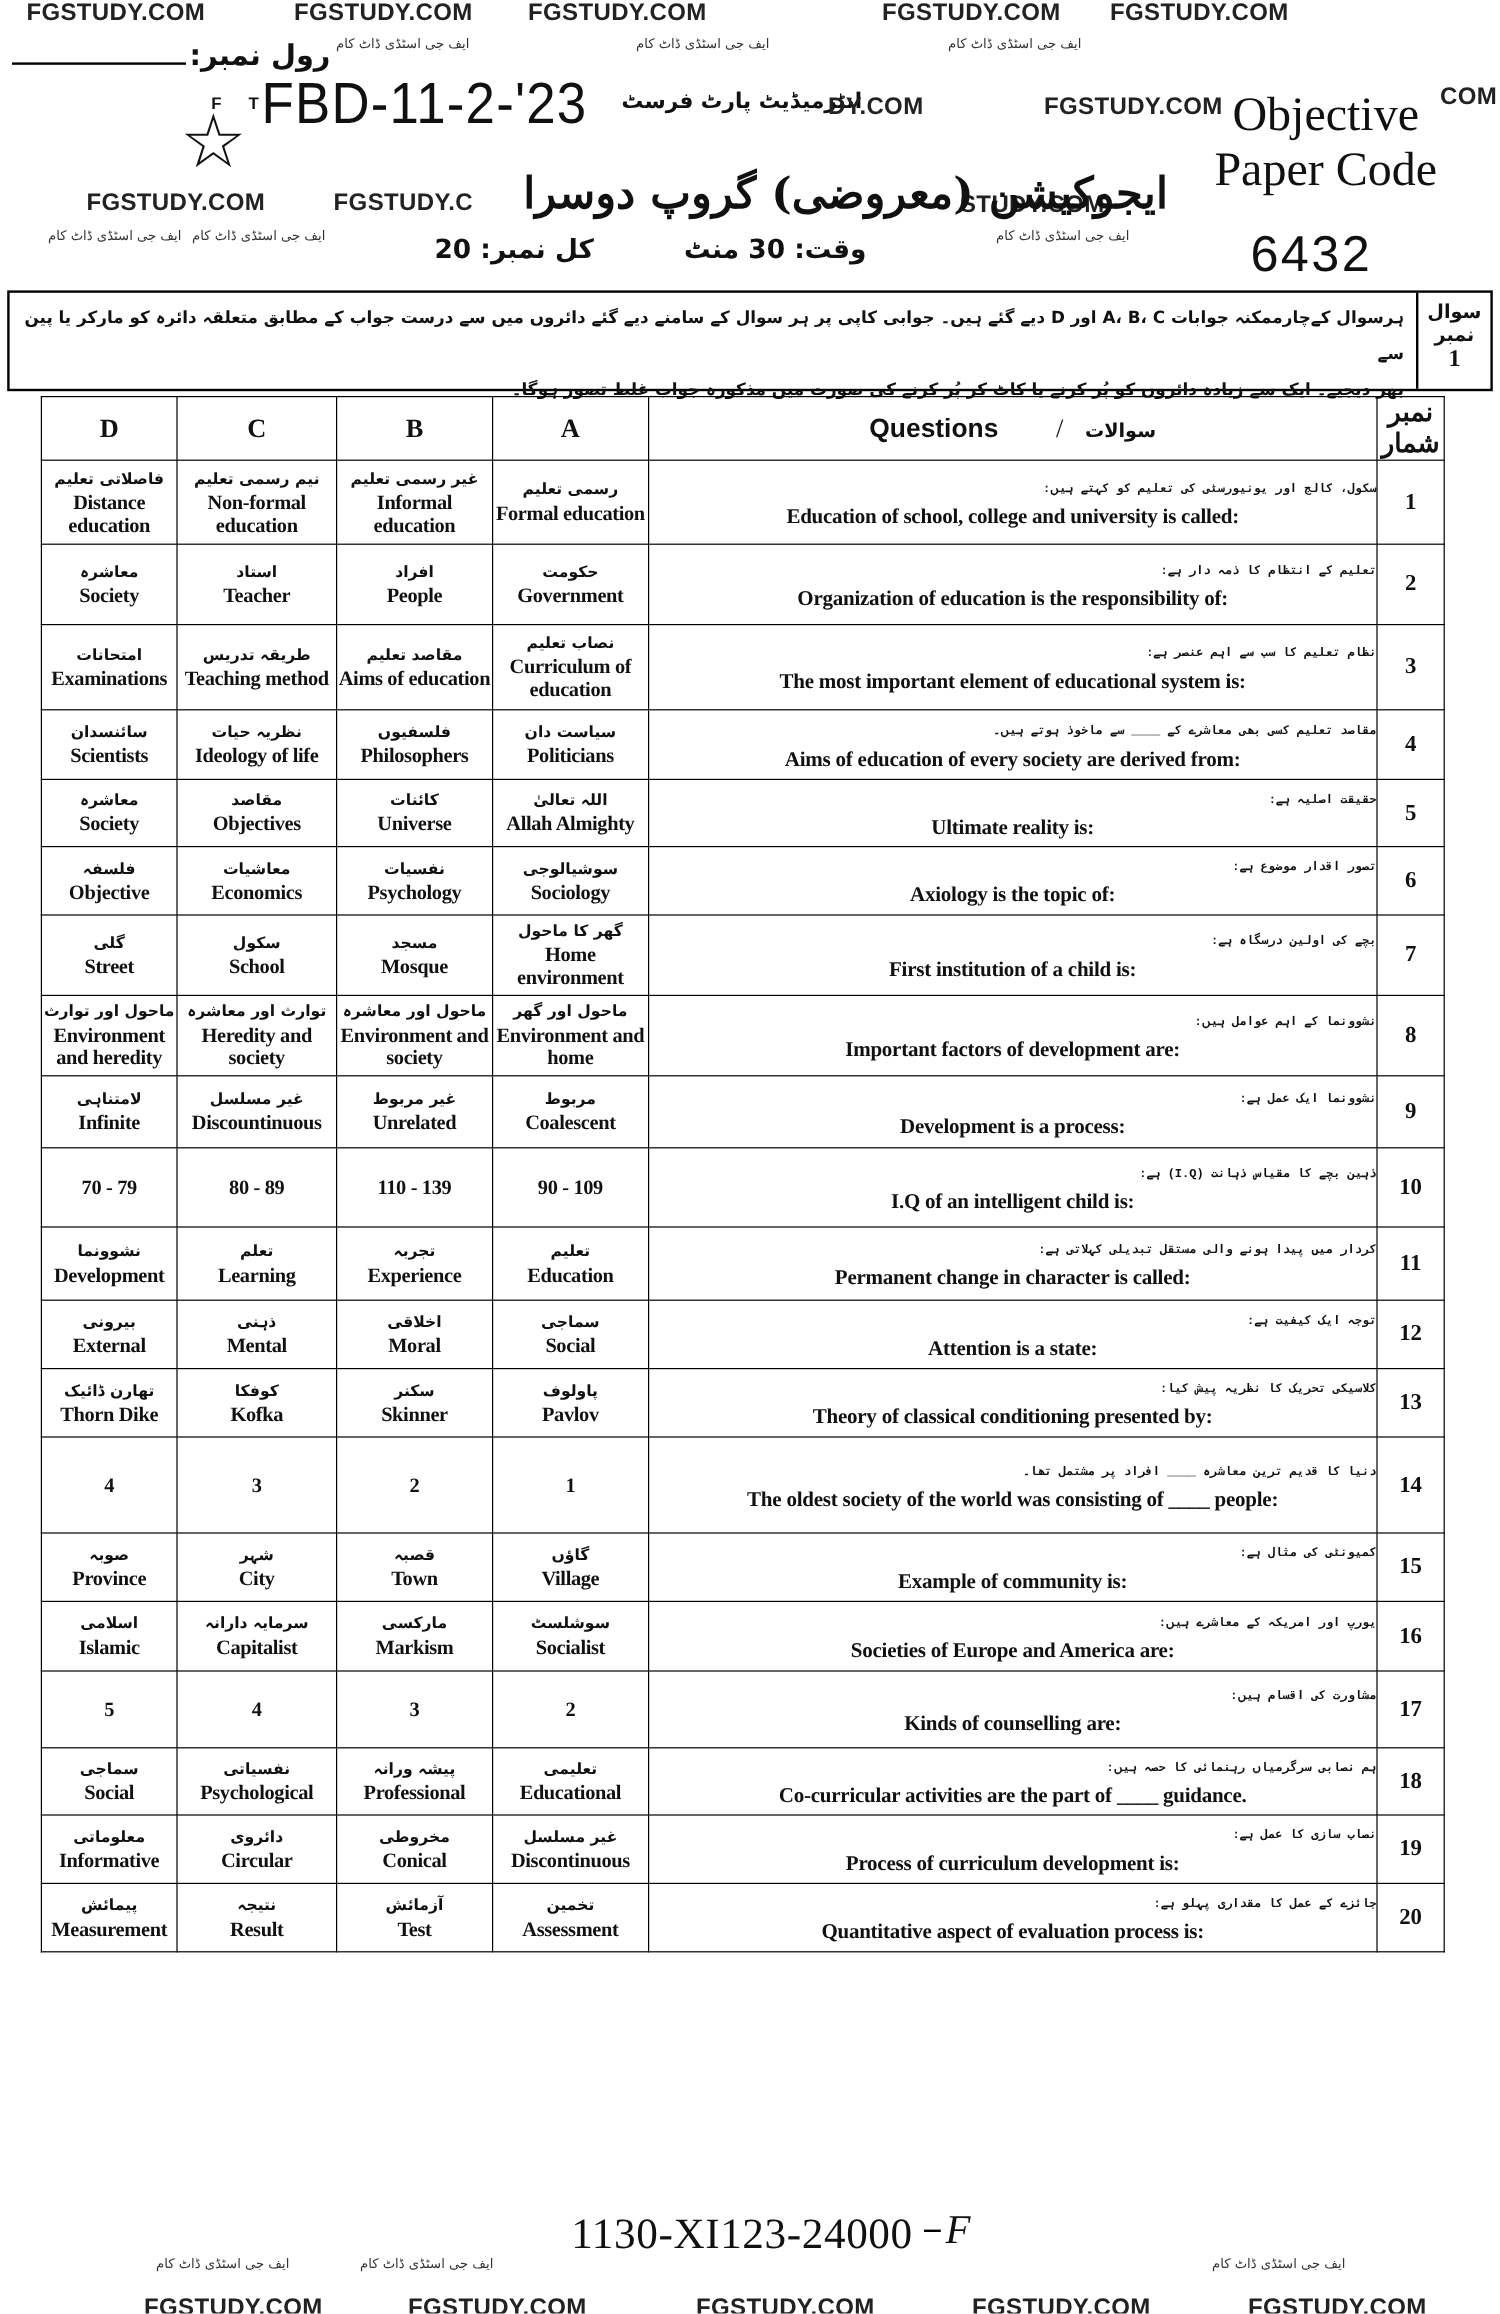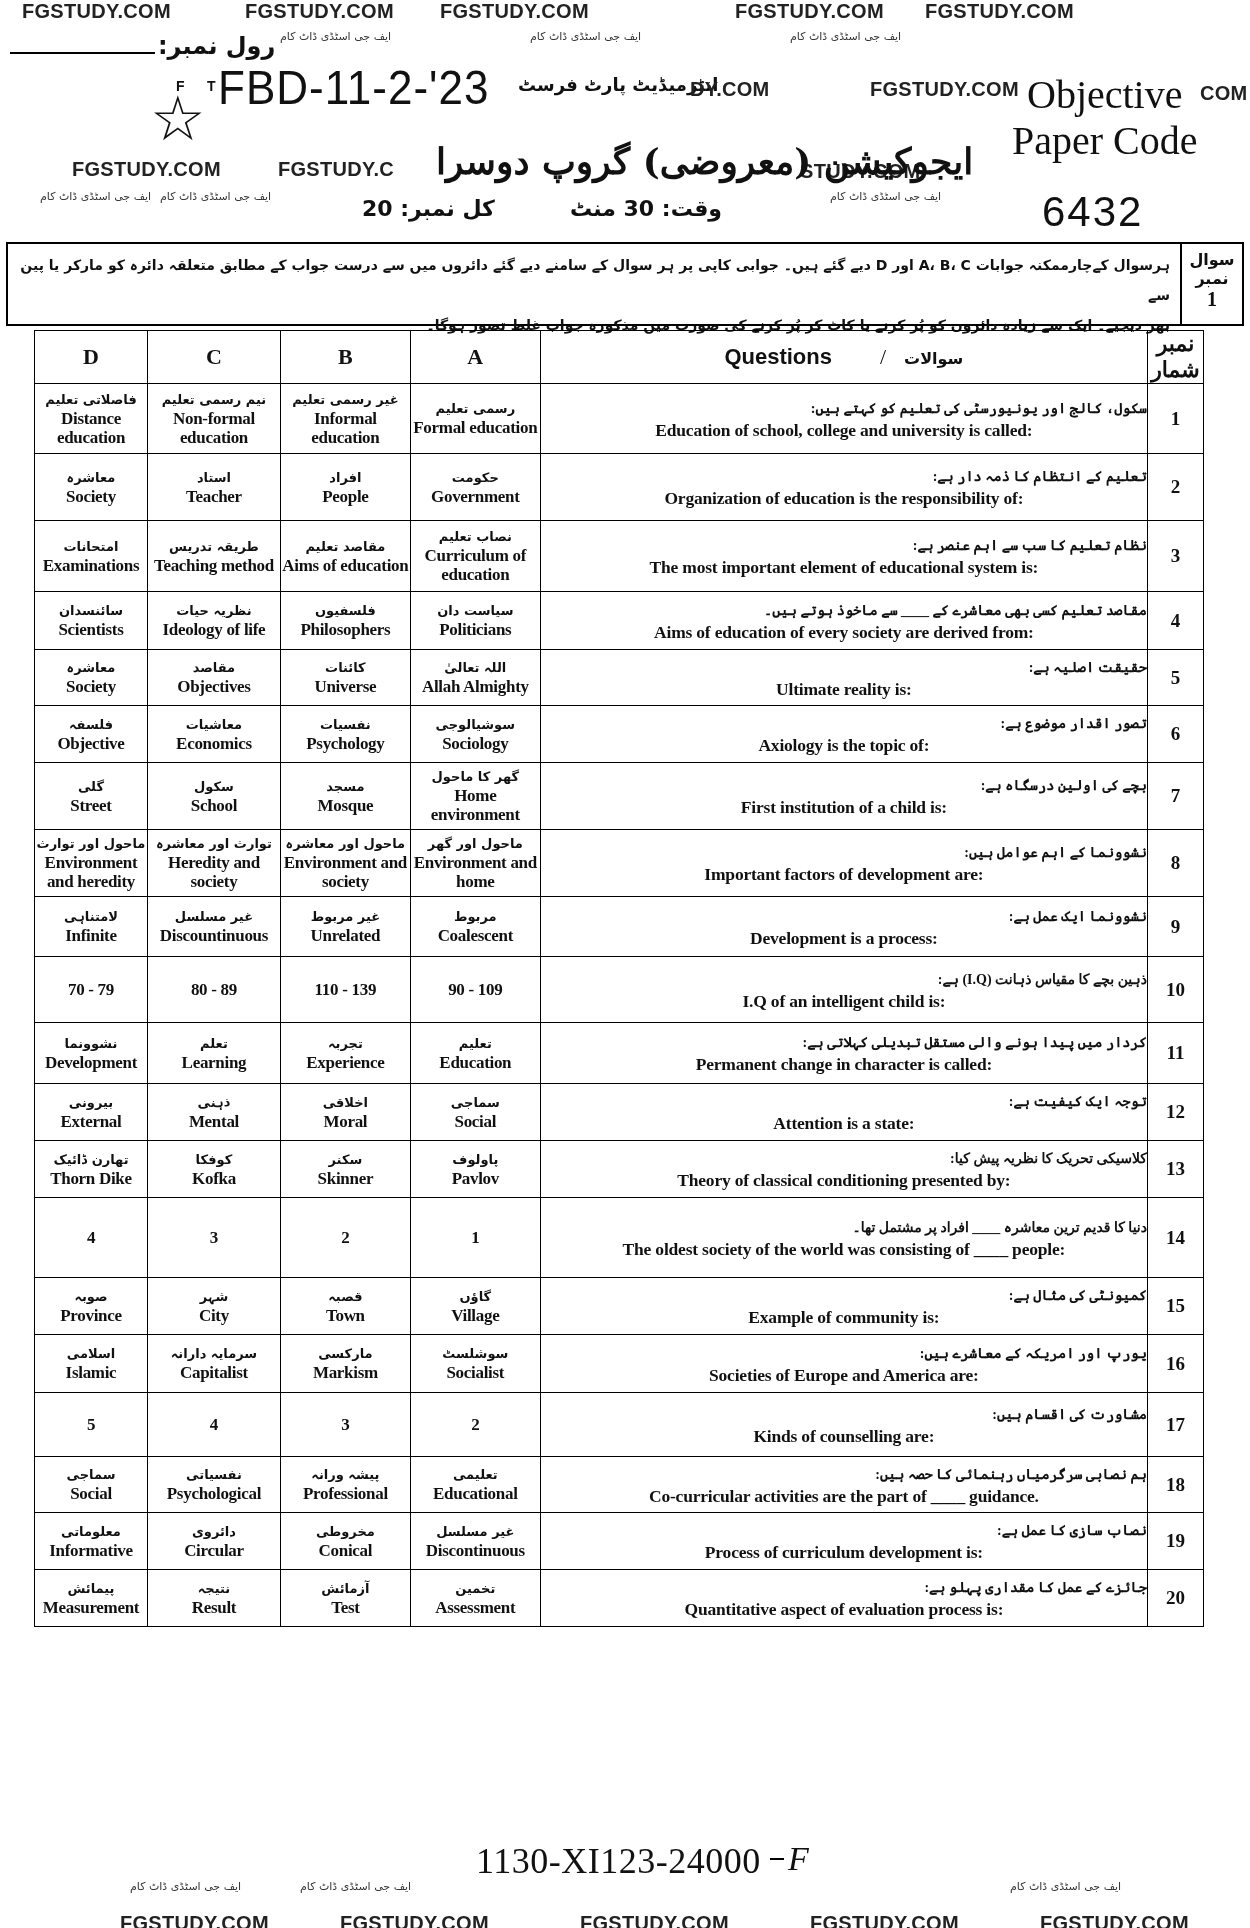--- a/index.html
+++ b/index.html
@@ -27,21 +27,21 @@
   table.mcq td, table.mcq th{border:1.8px solid #000;padding:0;text-align:center;vertical-align:middle;}
   table.mcq th{font-family:"Liberation Serif",serif;font-weight:bold;font-size:22px;height:30px;}
   th.qh{font-size:20px;}
   th.qh .en{font-family:Liberation Sans, sans-serif;margin-right:30px;}
   th.qh .sl{font-weight:normal;margin:0 18px;}
   th.qh .ur{font-family:"DejaVu Sans",sans-serif;font-size:16px;}
   th.noh{font-family:"DejaVu Sans",sans-serif;font-size:13px;}
   .opt-ur{display:block;font-family:"DejaVu Sans",sans-serif;font-weight:bold;font-size:13px;direction:rtl;line-height:18px;}
   .opt-en{display:block;font-family:"Liberation Serif",serif;font-weight:bold;font-size:17px;line-height:19px;letter-spacing:-0.3px;}
   td.q{text-align:left;padding:2px 6px;}
-  .q-ur{display:block;text-align:right;direction:rtl;font-family:Liberation Serif, serif;font-weight:bold;font-size:14px;line-height:22px;}
+  .q-ur{display:block;text-align:right;direction:rtl;font-family:Liberation Mono, monospace;font-weight:bold;font-size:10px;line-height:22px;}
   .q-en{display:block;font-family:"Liberation Serif",serif;font-weight:bold;font-size:17.5px;line-height:20px;letter-spacing:-0.2px;}
   td.num{font-family:"Liberation Serif",serif;font-weight:bold;font-size:19px;}
   .footer-code{position:absolute;left:476px;top:1840px;font-family:"Liberation Serif",serif;font-size:36px;letter-spacing:0.5px;}
   .sig{position:absolute;left:788px;top:1840px;font-size:34px;font-family:"Liberation Serif",serif;font-style:italic;}
   .dash{position:absolute;left:770px;top:1858px;width:14px;border-bottom:2px solid #000;}
 </style>
 </head>
 <body>
 
 <div class="wm" style="left:22px;top:0px;">FGSTUDY.COM</div>
@@ -57,21 +57,21 @@
 <div class="roll-label">رول نمبر:</div>
 
 <div class="ft" style="left:176px;top:78px;">F</div>
 <div class="ft" style="left:207px;top:78px;">T</div>
 <div class="star">☆</div>
 <div class="handcode">FBD-11-2-'23</div>
 
 <div class="int-part">انٹرمیڈیٹ پارٹ فرسٹ</div>
 <div class="wm" style="left:690px;top:78px;">DY.COM</div>
 <div class="wm" style="left:870px;top:78px;">FGSTUDY.COM</div>
-<div class="wm" style="left:1200px;top:82px;">COM</div>
+<div class="wm" style="left:1200px;top:70px;">COM</div>
 
 <div class="wm" style="left:72px;top:158px;">FGSTUDY.COM</div>
 <div class="wm" style="left:278px;top:158px;">FGSTUDY.C</div>
 <div class="wm" style="left:800px;top:160px;">STUDY.COM</div>
 
 <div class="subject">ایجوکیشن (معروضی) گروپ دوسرا</div>
 <div class="marks">کل نمبر: 20</div>
 <div class="time">وقت: 30 منٹ</div>
 <div class="urdu-wm" style="left:40px;top:190px;">ایف جی اسٹڈی ڈاٹ کام</div>
 <div class="urdu-wm" style="left:160px;top:190px;">ایف جی اسٹڈی ڈاٹ کام</div>

